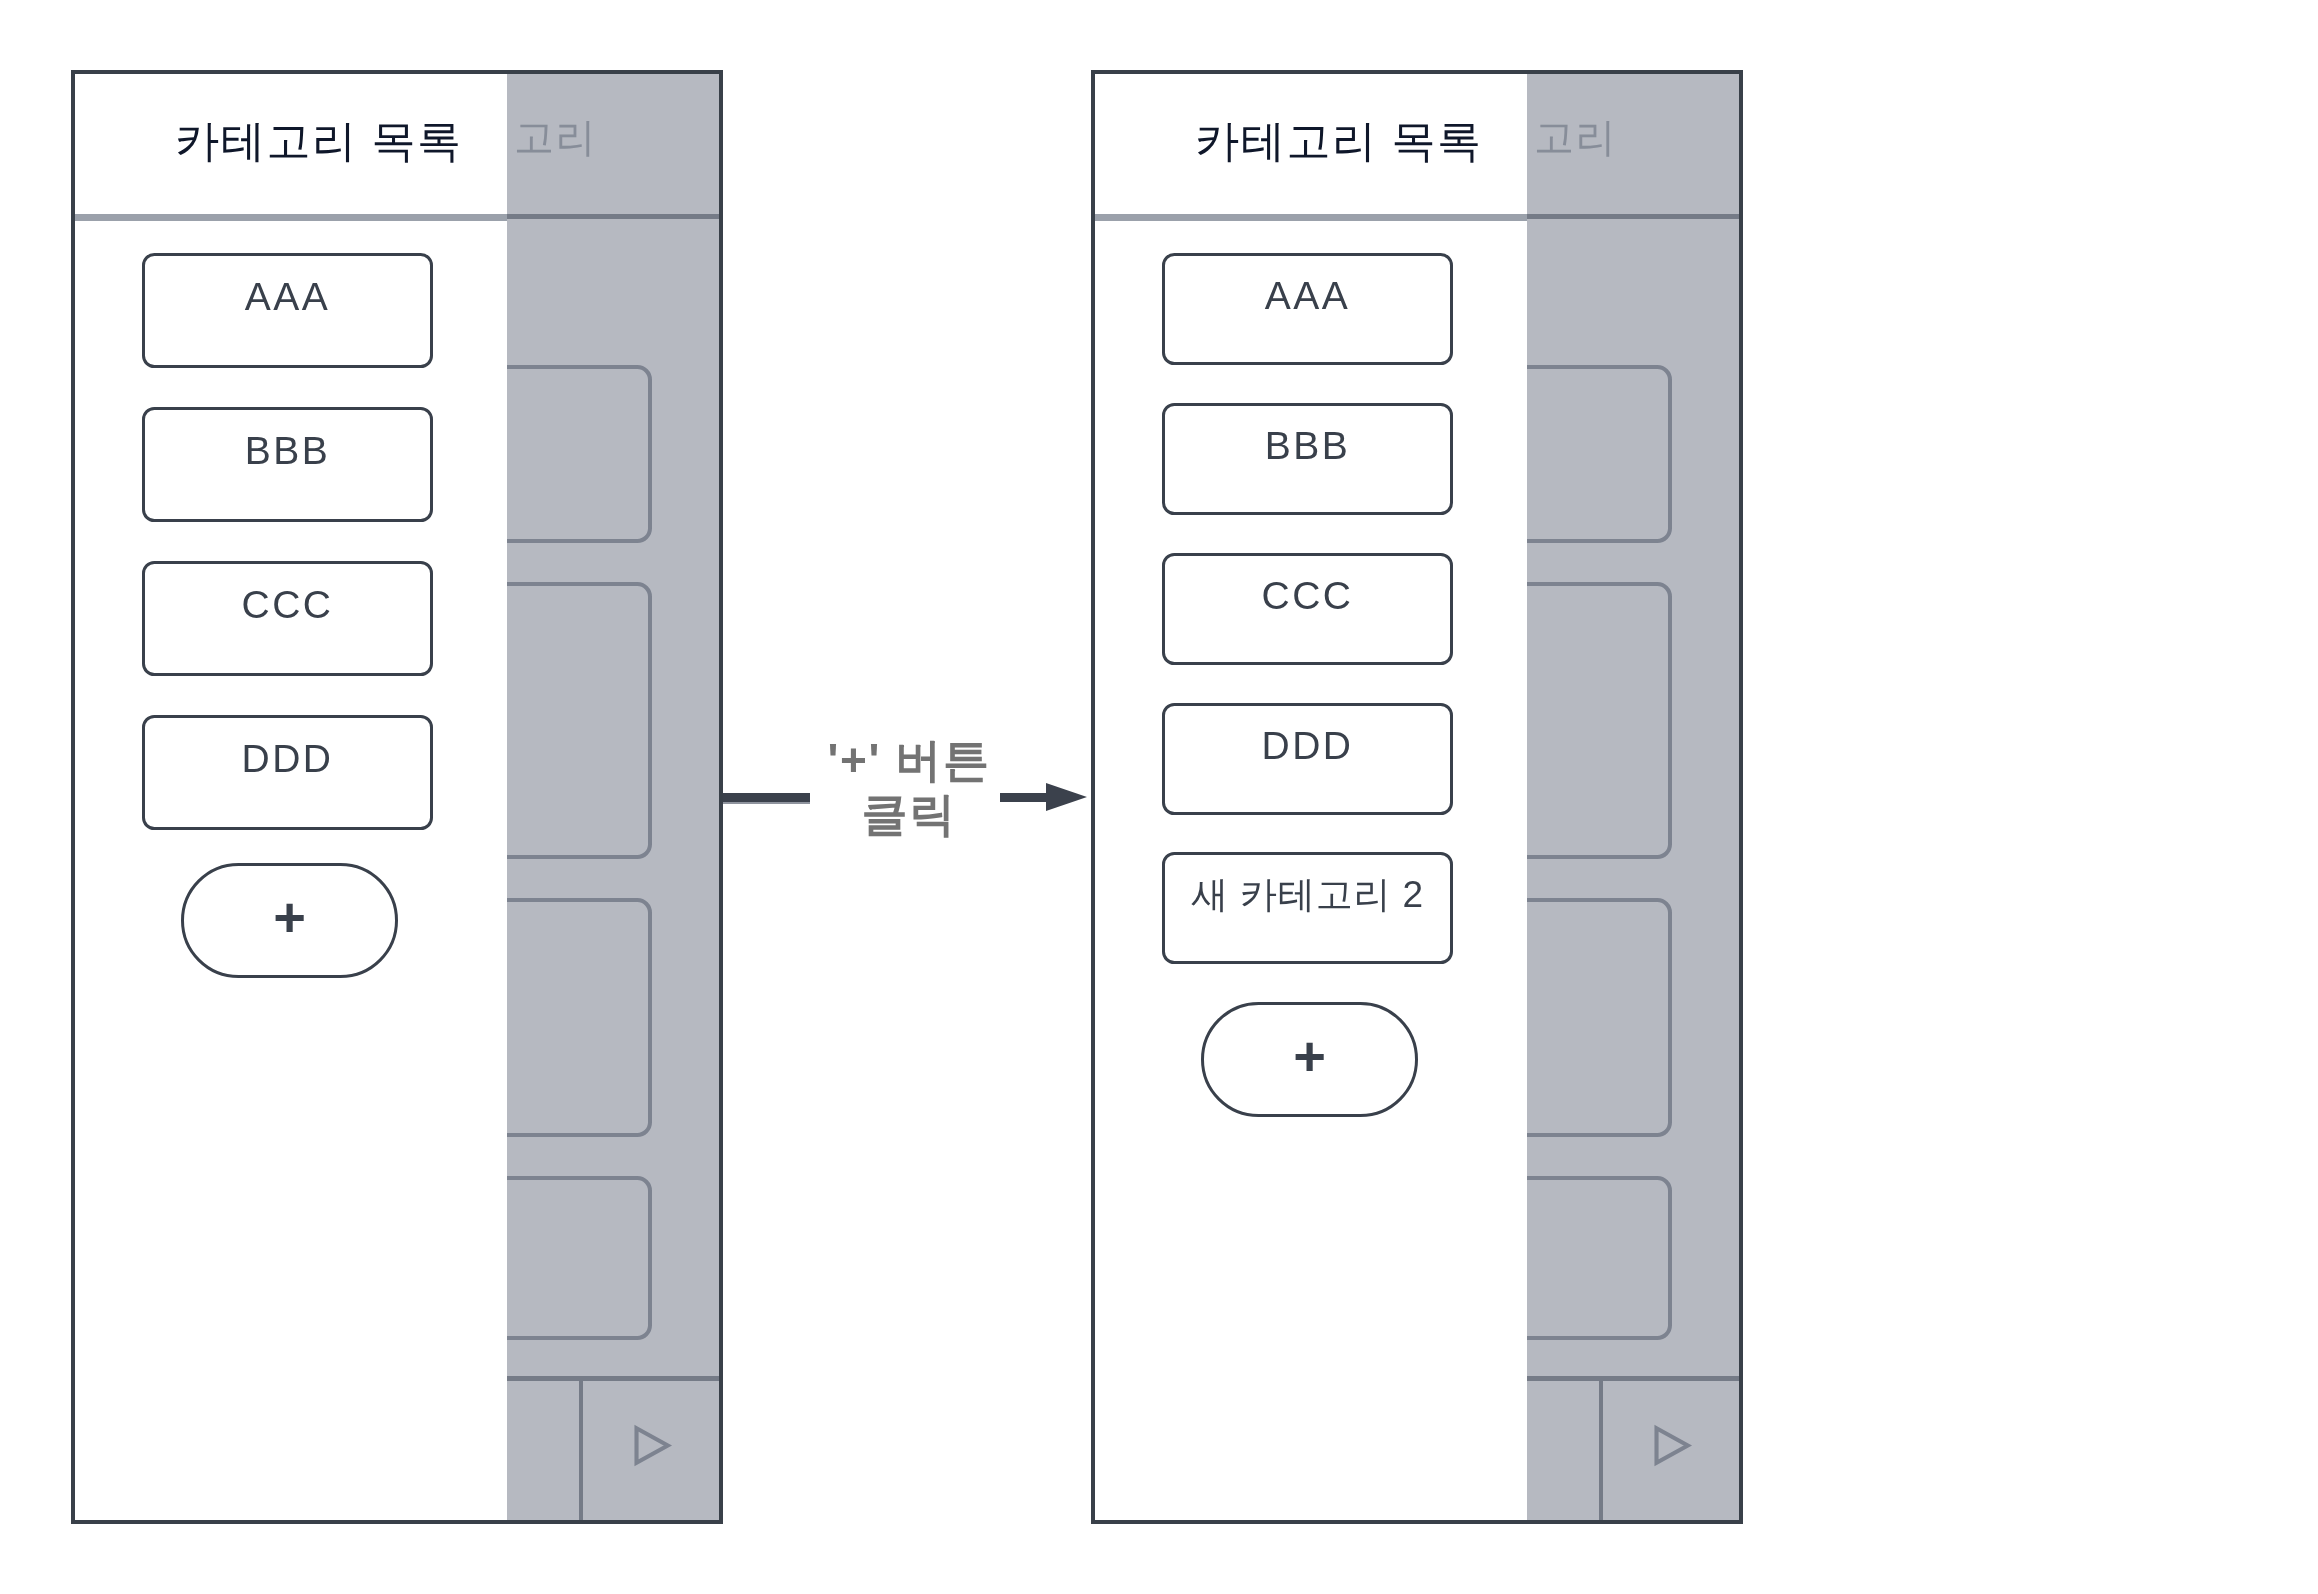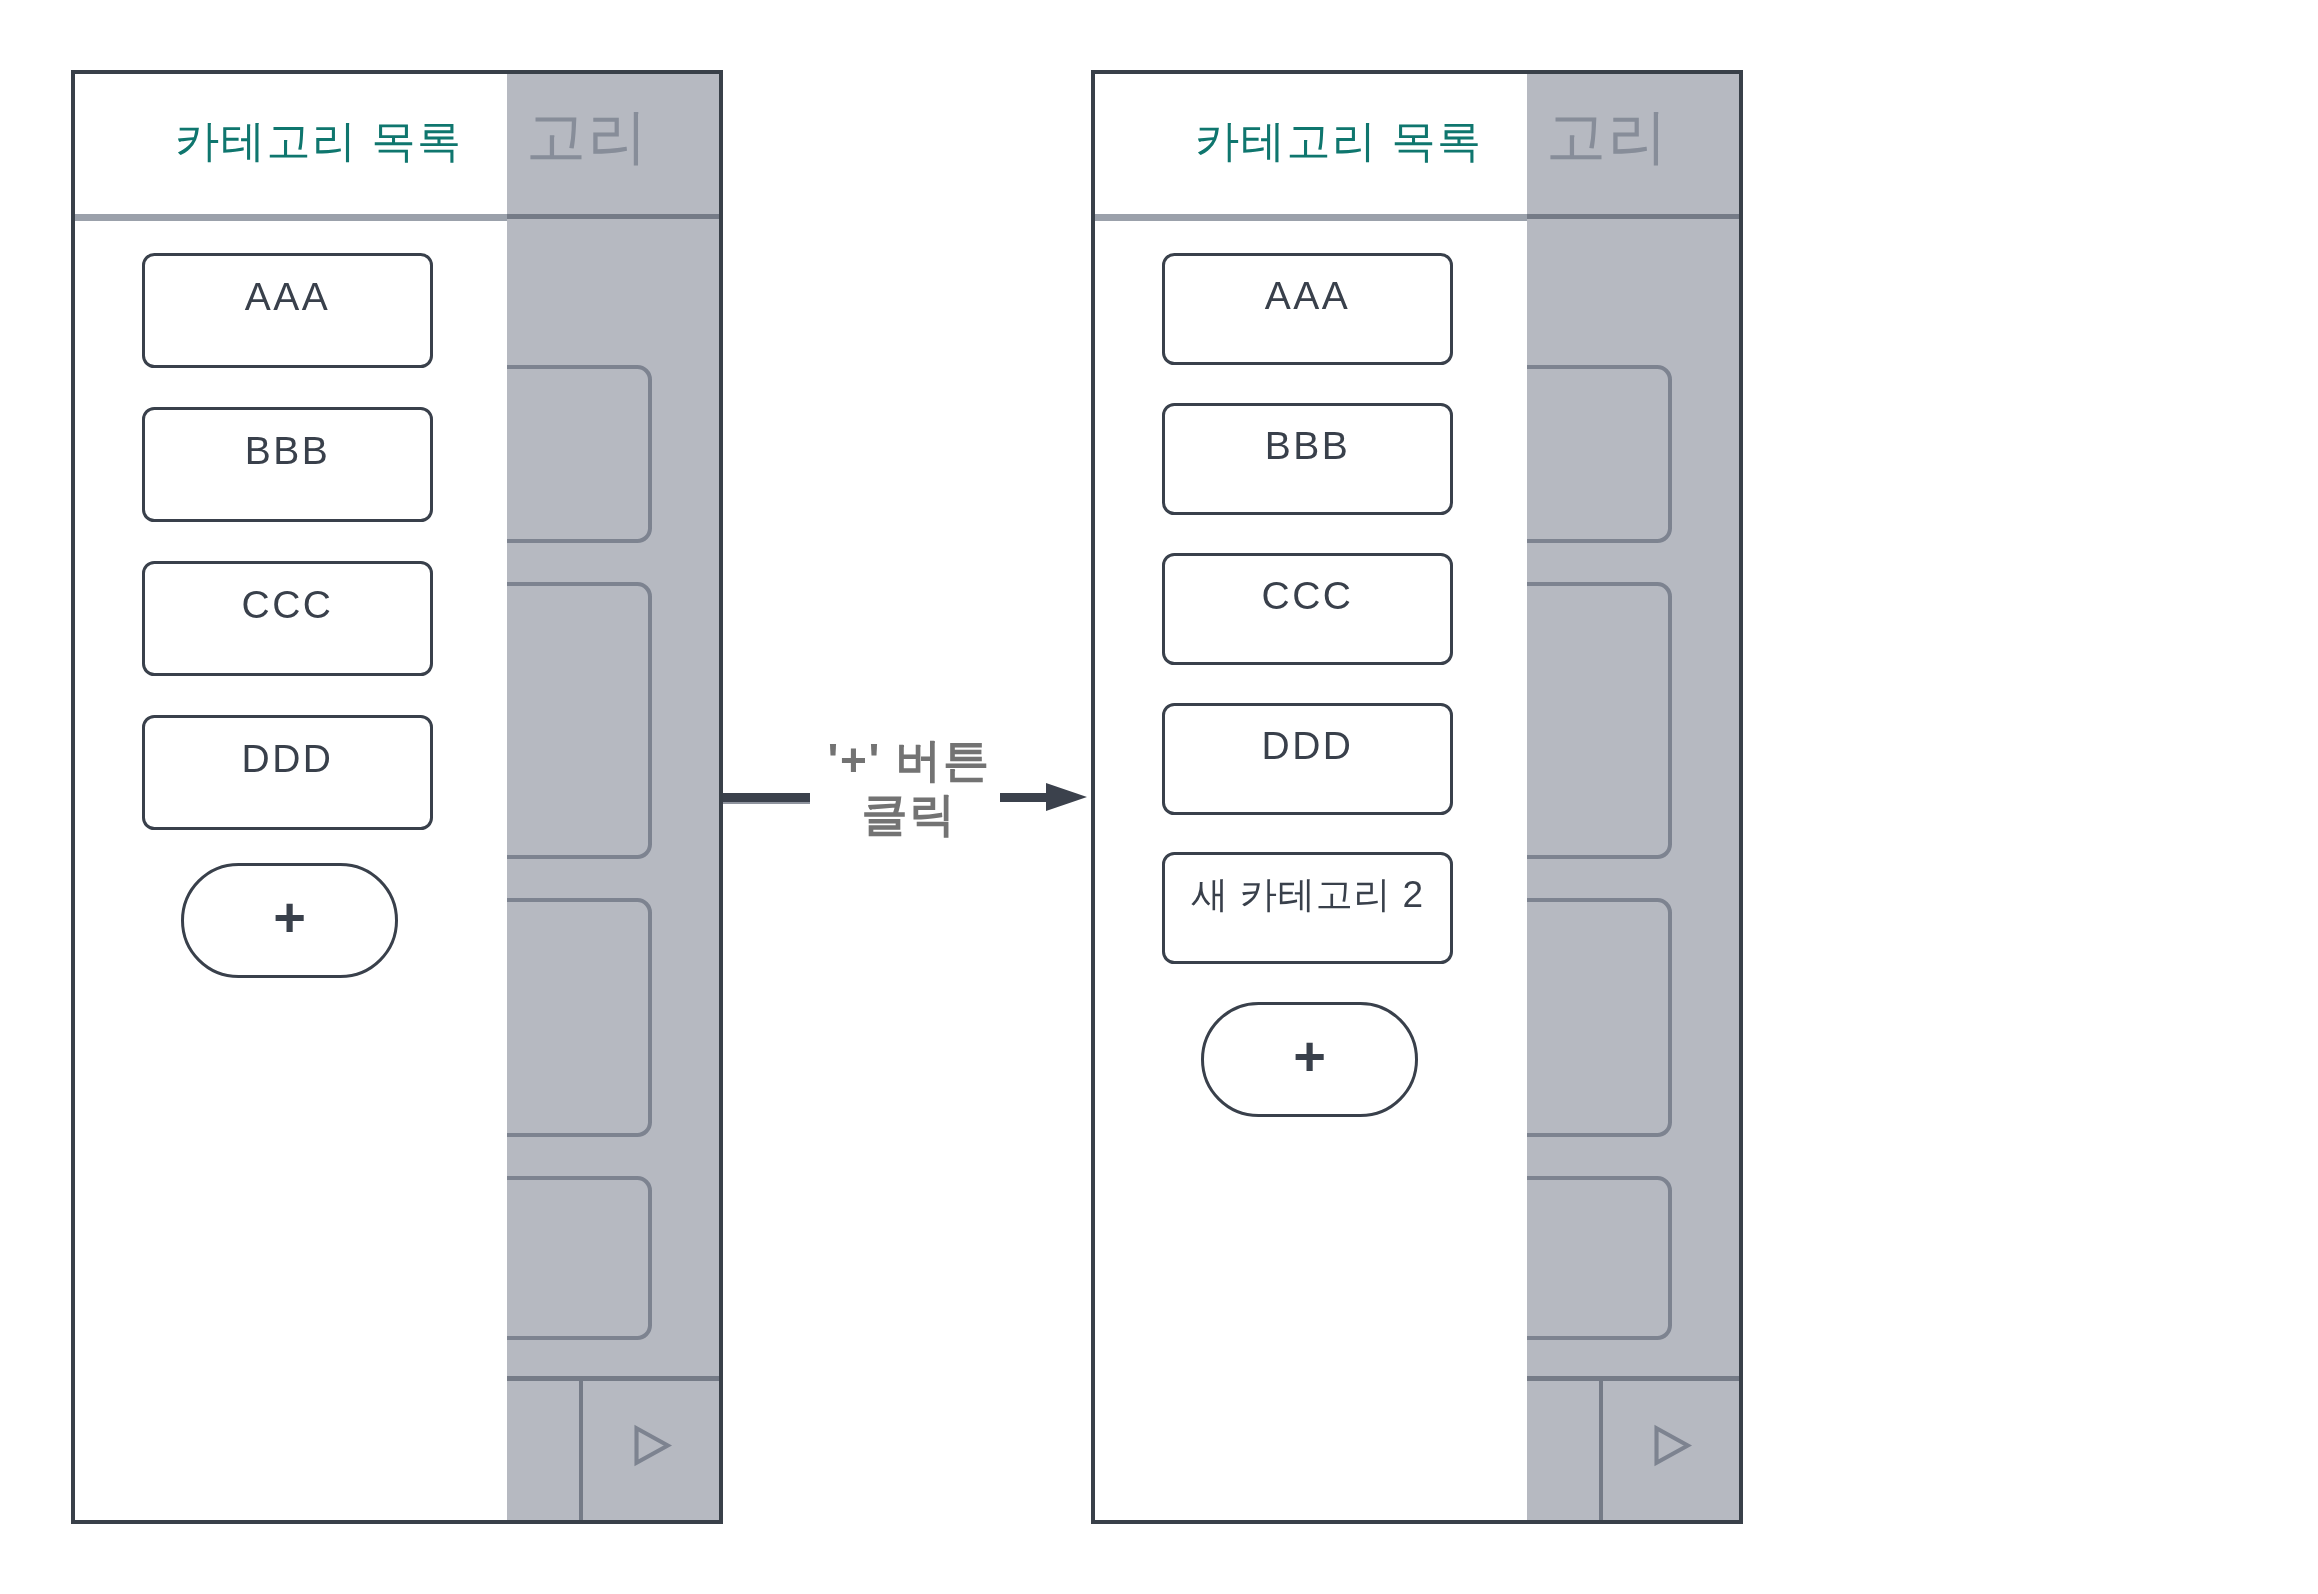--- a/index.html
+++ b/index.html
@@ -7,36 +7,36 @@
           font-family:"Liberation Sans","DejaVu Sans",sans-serif;}
 
   
   .panel{position:absolute;top:70px;width:652px;height:1454px;background:#ffffff;
          border:4.1px solid #394049;box-sizing:border-box;overflow:hidden;}
   .panel.before{left:71px;}
   .panel.after{left:1091px;}
 
   
   .strip{position:absolute;top:0;left:432px;right:0;bottom:0;background:#b6b9c1;overflow:hidden;}
-  .ghost-title{position:absolute;top:8.2px;left:19px;height:110px;display:flex;align-items:center;
-               font-size:60px;color:#878d99;letter-spacing:1.6px;white-space:nowrap;}
+  .ghost-title{position:absolute;top:8.2px;left:7px;height:110px;display:flex;align-items:center;
+               font-size:40px;color:#878d99;letter-spacing:1.6px;white-space:nowrap;}
   .ghost-divider{position:absolute;top:140px;left:0;right:0;height:4.9px;background:#757b87;}
   .ghost-item{position:absolute;left:-24.6px;width:170px;border:4.1px solid #7d8390;border-radius:14.7px;
               box-sizing:border-box;background:transparent;}
   .gr1{top:291px;height:178px;}
   .gr2{top:508px;height:277px;}
   .gr3{top:824px;height:239px;}
   .gr4{top:1102px;height:164px;}
   .toolbar-line{position:absolute;left:0;right:0;top:1302px;height:4.9px;background:#757b87;}
   .toolbar-vline{position:absolute;left:72px;top:1302px;bottom:0;width:4.1px;background:#757b87;}
   .play{position:absolute;left:118px;top:1346px;width:51px;height:51px;}
 
   
   .panel-title{position:absolute;top:16.4px;left:0;width:488px;height:102px;display:flex;
-               align-items:center;justify-content:center;font-size:44px;color:#0f766e;
+               align-items:center;justify-content:center;font-size:44px;color:#0f172a;
                letter-spacing:1.6px;white-space:nowrap;}
   .header-divider{position:absolute;top:140px;left:0;width:432px;height:7.4px;background:#9ba1ab;}
 
   .item{position:absolute;left:67px;width:291px;height:115px;border:3.3px solid #39404b;
         border-radius:12.3px;box-sizing:border-box;background:#ffffff;display:flex;
         align-items:center;justify-content:center;font-size:39px;color:#39404b;
         letter-spacing:2.5px;padding-bottom:27px;}
   .panel.before .i0{top:179px;}
   .panel.before .i1{top:333px;}
   .panel.before .i2{top:487px;}

